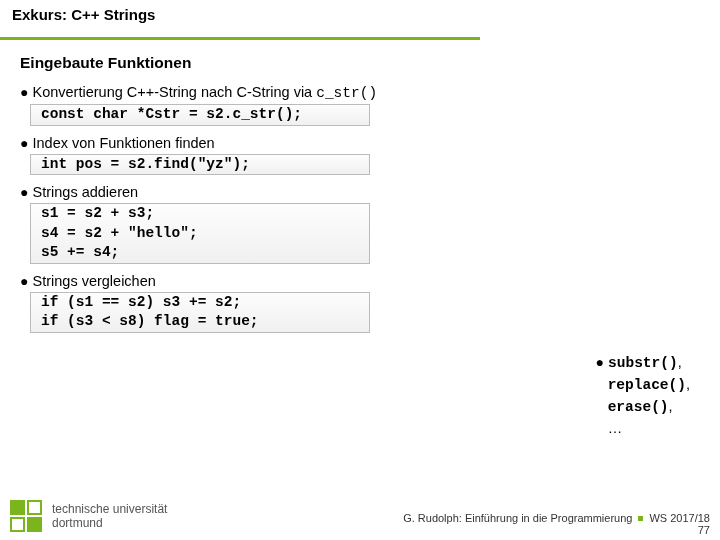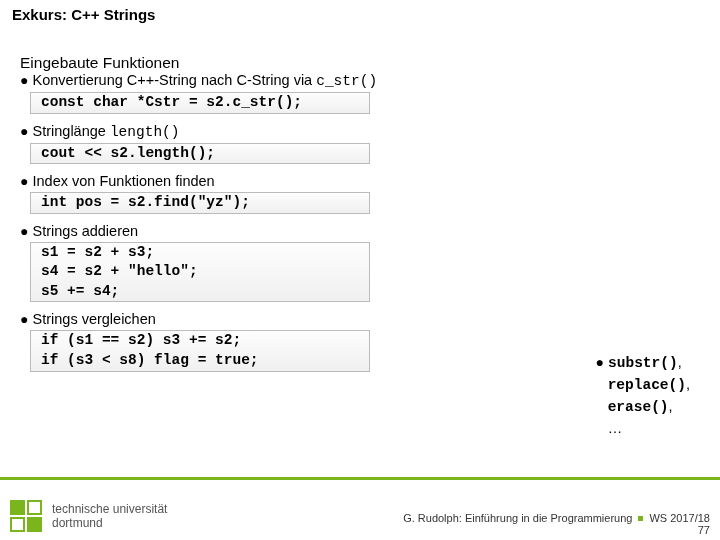--- a/index.html
+++ b/index.html
@@ -7,21 +7,20 @@
     width: 720px;
     height: 540px;
     font-family: Arial, Helvetica, sans-serif;
     background: #fff;
     position: relative;
     overflow: hidden;
   }
   .header {
     display: flex;
     height: 40px;
-    flex-direction: column;
   }
   .header-left {
     flex: 0 0 480px;
     background: #fff;
     border-bottom: 3px solid #7ab51d;
     padding: 6px 12px;
     font-weight: bold;
     font-size: 15px;
   }
   .header-right {
@@ -30,22 +29,23 @@
     color: #fff;
     font-weight: bold;
     font-size: 15px;
     padding: 6px 12px;
     border-bottom: 3px solid #7ab51d;
   }
   .content {
     padding: 14px 20px 0 20px;
   }
   .subtitle {
-    font-weight: normal;
+    font-weight: bold;
     font-size: 15.5px;
+    margin-bottom: 12px;
   }
   .item {
     margin-bottom: 9px;
   }
   .item-label {
     font-size: 14.5px;
     margin-bottom: 3px;
   }
   .bullet { font-size: 14px; }
   .mono { font-family: "Courier New", monospace; font-size: 14.5px; text-align: right; }
@@ -127,27 +127,20 @@
   <div class="subtitle">Eingebaute Funktionen</div>
 
   <div class="item">
     <div class="item-label">
       <span class="bullet">●</span>
       <span>Konvertierung C++-String nach C-String via </span><span class="mono">c_str()</span>
     </div>
     <div class="codebox">const char *Cstr = s2.c_str();</div>
   </div>
 
-  <div class="item">
-    <div class="item-label">
-      <span class="bullet">●</span>
-      <span>Stringlänge </span><span class="mono">length()</span>
-    </div>
-    <div class="codebox">cout &lt;&lt; s2.length();</div>
-  </div>
 
   <div class="item">
     <div class="item-label">
       <span class="bullet">●</span>
       <span>Index von Funktionen finden</span>
     </div>
     <div class="codebox">int pos = s2.find("yz");</div>
   </div>
 
   <div class="item">

